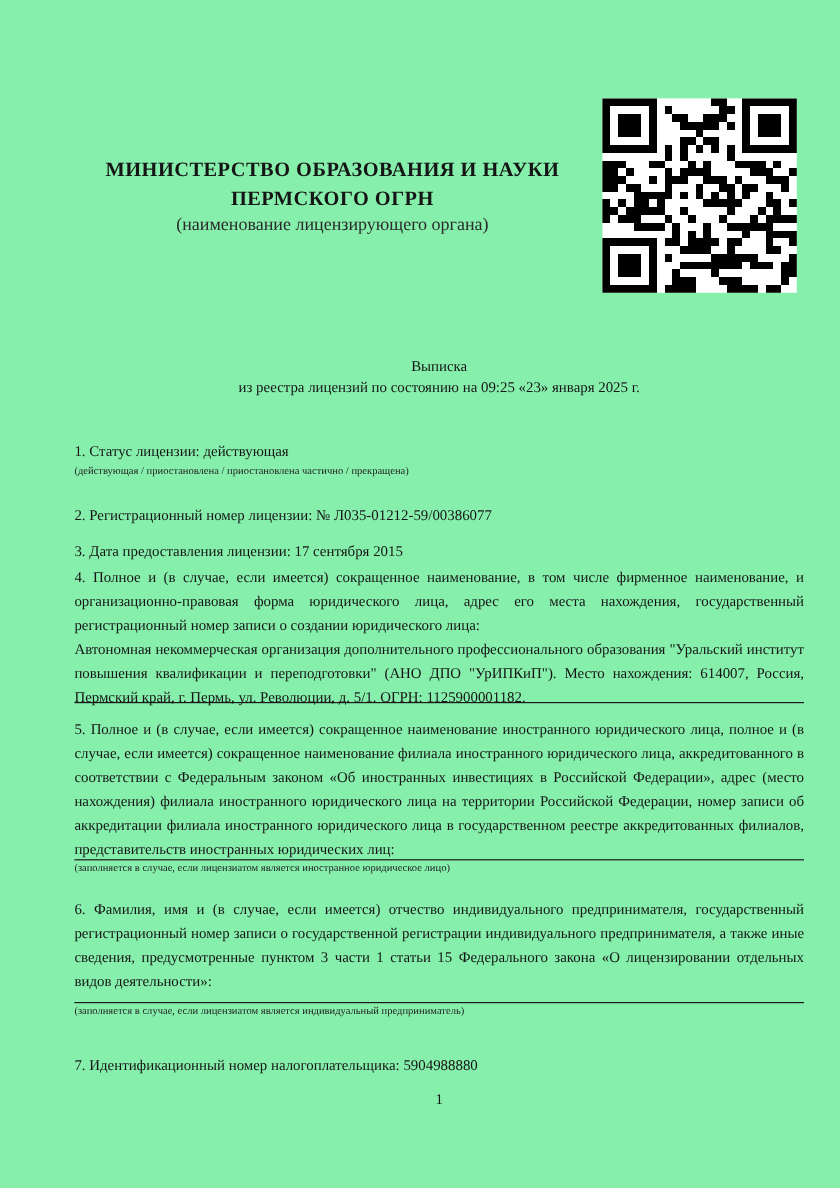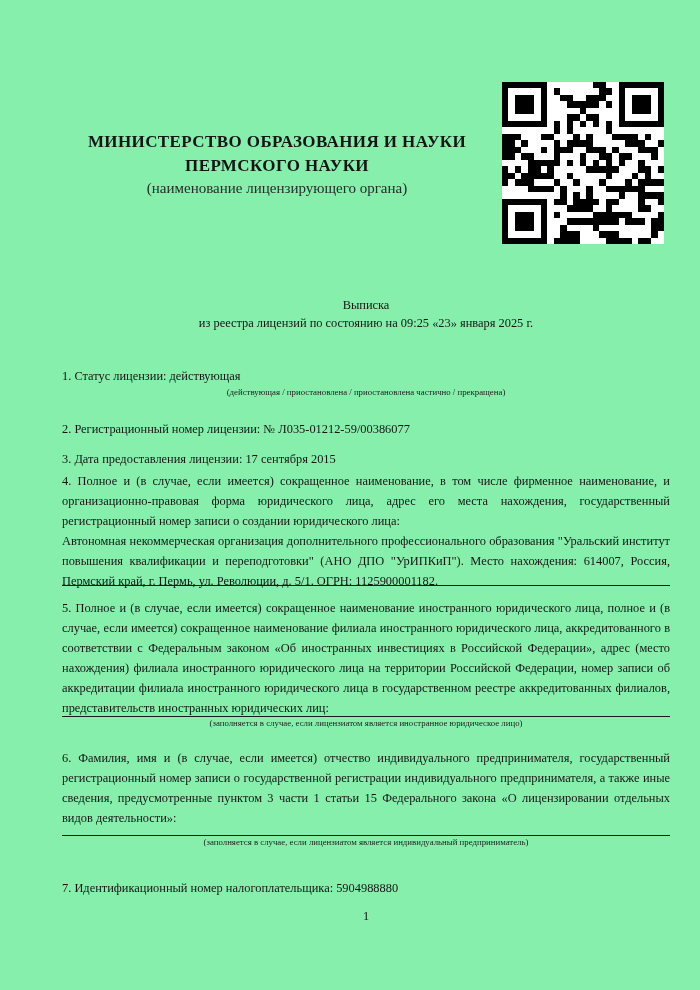--- a/index.html
+++ b/index.html
@@ -32,21 +32,21 @@
   
   .doc{
     position:absolute;left:62px;top:296px;width:608px;
     font-size:12.4px;line-height:20px;
   }
   .doc-title{text-align:center;line-height:18px;}
   .doc-title div{white-space:nowrap;}
   .item{margin:0;}
   .just{text-align:justify;}
   .small-caption{
-    text-align:center;font-size:8.8px;line-height:12px;color:#222;
+    text-align:left;font-size:8.8px;line-height:12px;color:#222;
   }
   .rule{
     height:0;border-top:1.5px solid #1a1a1a;width:100%;
   }
   .mt34{margin-top:34px;}
   .mt30{margin-top:30px;}
   .mt21{margin-top:21px;}
   .mt19{margin-top:19px;}
   .mt14{margin-top:2px;}
   .mt12{margin-top:12px;}
@@ -57,21 +57,21 @@
   .mtneg2{margin-top:-2px;}
   .page-number{text-align:center;font-size:12.4px;}
 </style>
 </head>
 <body>
 
 <div class="page">
 
   <div class="ministry">
     <div class="ministry-line">МИНИСТЕРСТВО ОБРАЗОВАНИЯ И НАУКИ</div>
-    <div class="ministry-line">ПЕРМСКОГО НАУКИ</div>
+    <div class="ministry-line">ПЕРМСКОГО ОГРН</div>
     <div class="ministry-caption">(наименование лицензирующего органа)</div>
   </div>
 
   <div class="qr" id="qr">
       <svg viewBox="0 0 25 25" shape-rendering="crispEdges" xmlns="http://www.w3.org/2000/svg">
         <g fill="#000">
           <rect x="0" y="0" width="1" height="1"></rect>
           <rect x="1" y="0" width="1" height="1"></rect>
           <rect x="2" y="0" width="1" height="1"></rect>
           <rect x="3" y="0" width="1" height="1"></rect>

